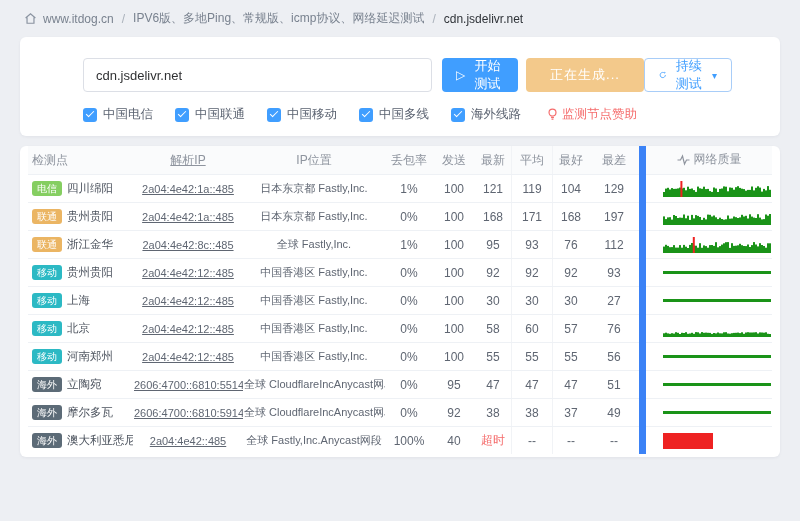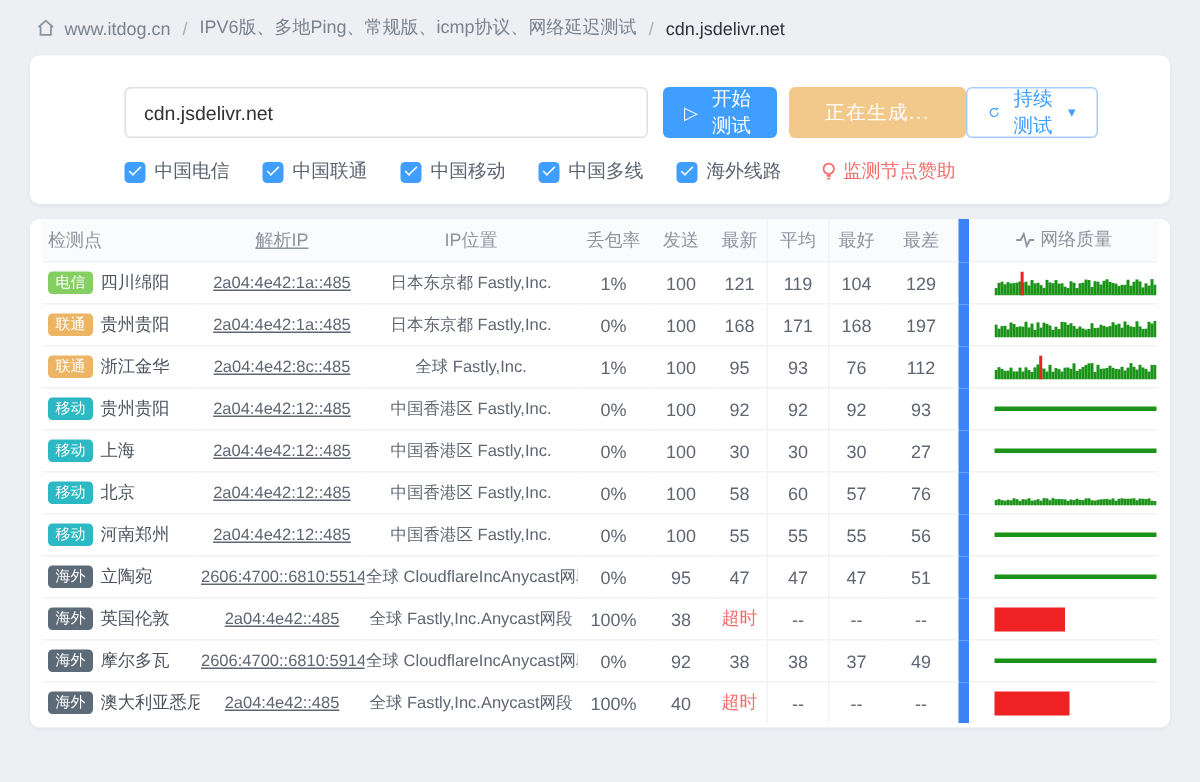--- a/index.html
+++ b/index.html
@@ -534,36 +534,20 @@
             <td>47</td>
             <td>47</td>
             <td>51</td>
             <td>
               <div class="spark-wrap">
                 <div class="spark-flat" style="width: 118px;"></div>
               </div>
             </td>
           </tr>
           <tr>
-            <td><span class="badge" style="background: rgb(92, 107, 119);">海外</span><span class="city">英国伦敦</span></td>
-            <td>2a04:4e42::485</td>
-            <td>全球 Fastly,Inc.Anycast网段</td>
-            <td>100%</td>
-            <td>38</td>
-            <td class="timeout-text">超时</td>
-            <td>--</td>
-            <td>--</td>
-            <td>--</td>
-            <td>
-              <div class="spark-wrap">
-                <div class="spark-red" style="width: 47px;"></div>
-              </div>
-            </td>
-          </tr>
-          <tr>
             <td><span class="badge" style="background: rgb(92, 107, 119);">海外</span><span class="city">摩尔多瓦</span></td>
             <td>2606:4700::6810:5914</td>
             <td>全球 CloudflareIncAnycast网段</td>
             <td>0%</td>
             <td>92</td>
             <td>38</td>
             <td>38</td>
             <td>37</td>
             <td>49</td>
             <td>

